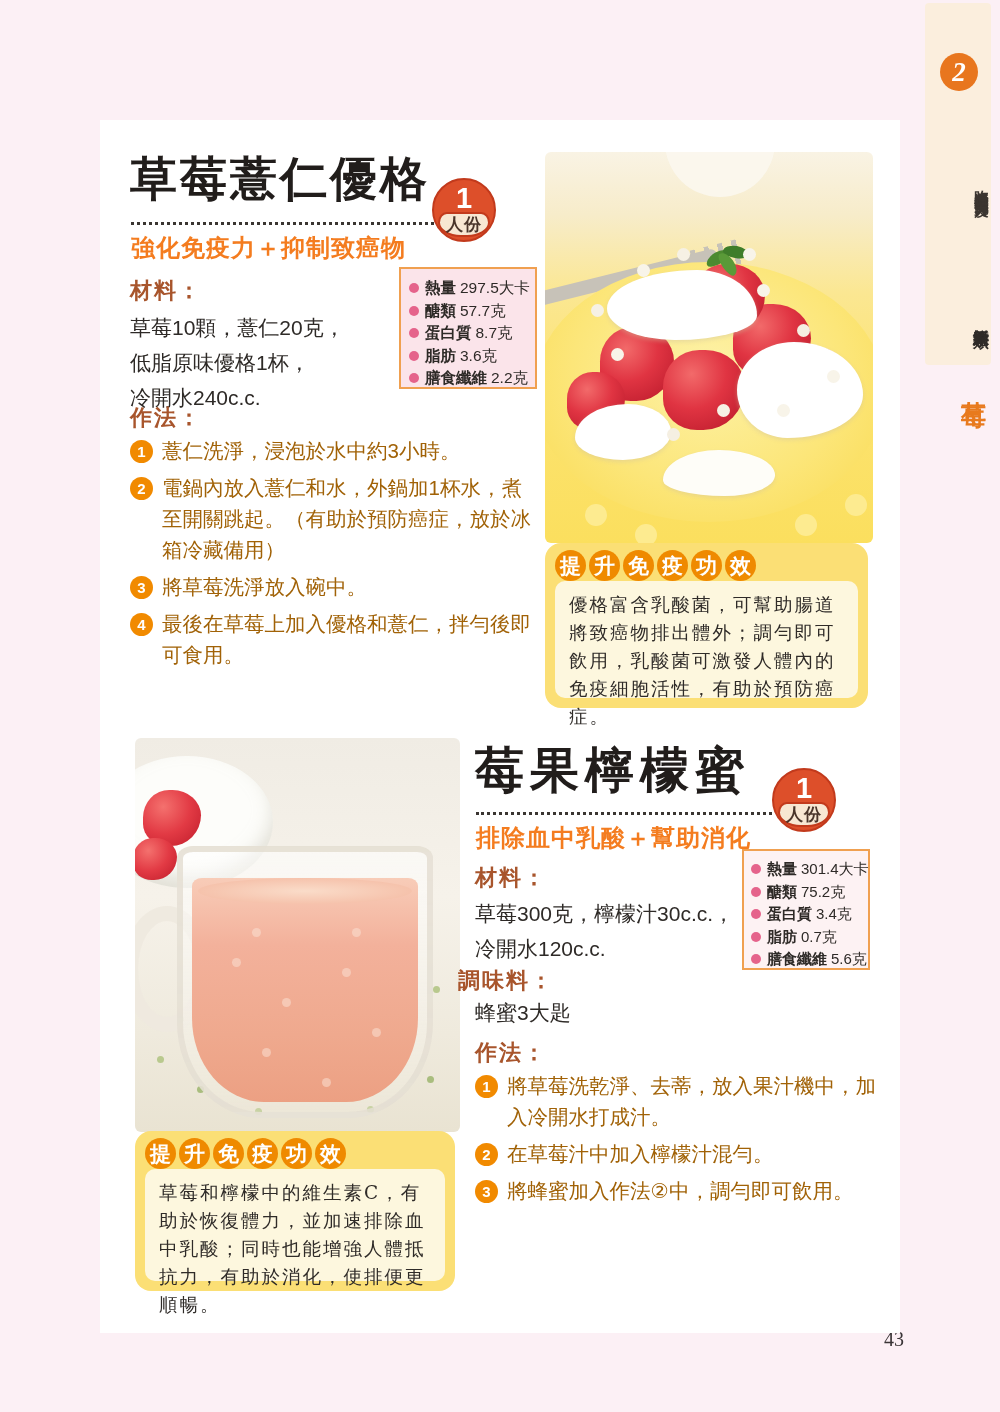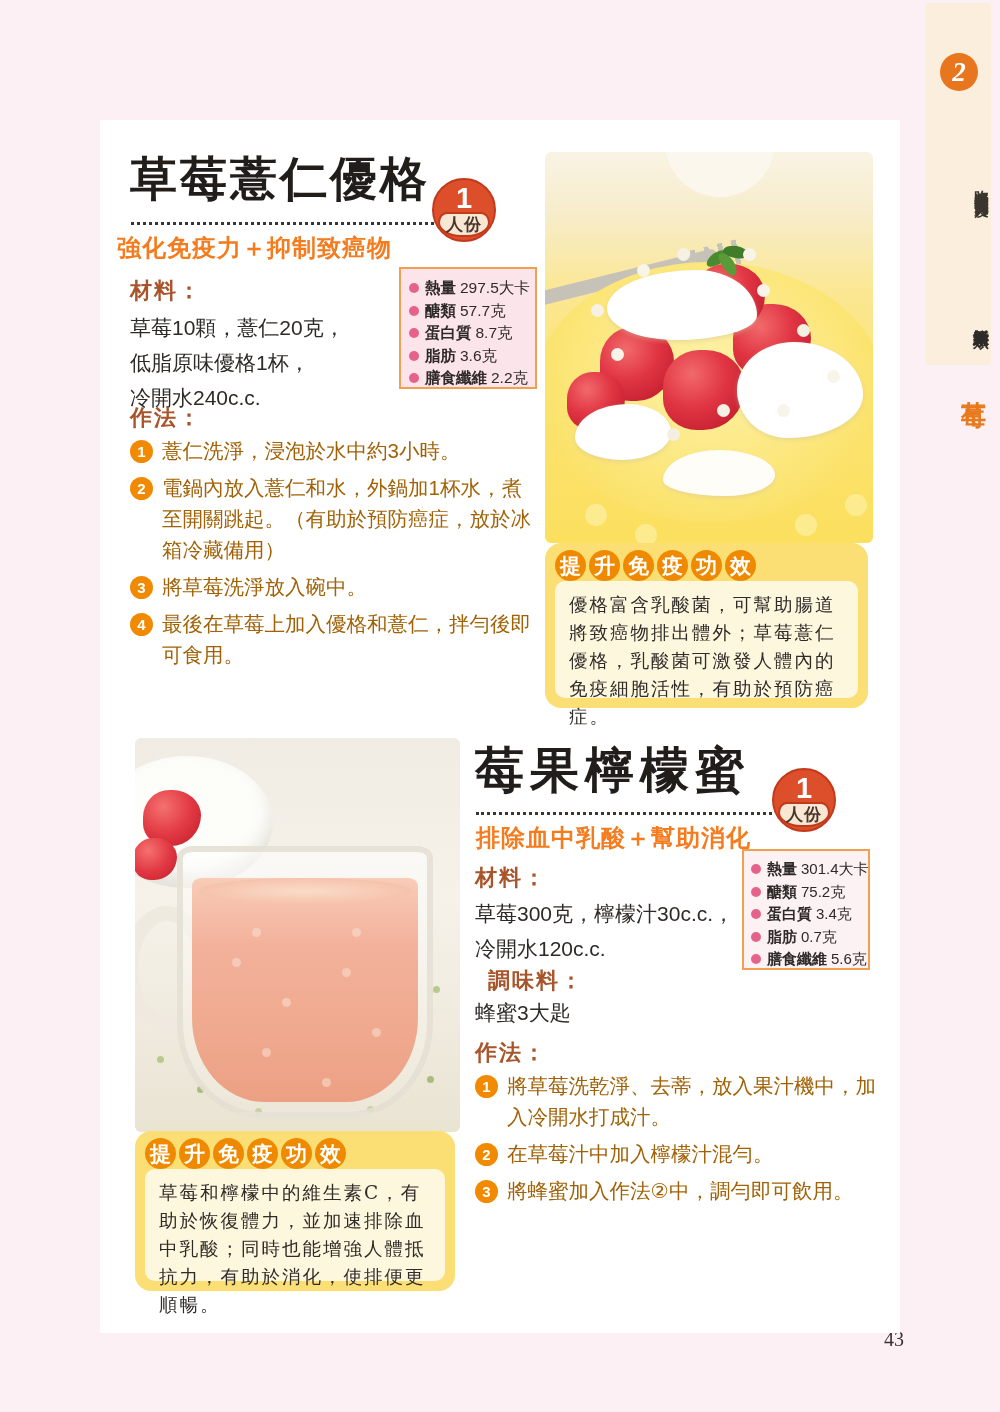--- a/index.html
+++ b/index.html
@@ -135,21 +135,21 @@
   <div class="v-text side-part-title">吃這些營養食物就能提升免疫力</div>
   <div class="v-text side-section-title">新鮮水果類</div>
 </div>
 <div class="side-category">草莓</div>
 <div class="page-number">43</div>
 
 <div class="card">
 
   <div class="r-title" style="left:30px;top:28px;">草莓薏仁優格</div>
   <div class="dotted" style="left:31px;top:102px;width:303px;"></div>
-  <div class="r-subtitle" style="left:17px;top:112px;">強化免疫力＋抑制致癌物</div>
+  <div class="r-subtitle" style="left:31px;top:112px;">強化免疫力＋抑制致癌物</div>
 
   <div class="serving-badge" style="left:332px;top:58px;">
     <div class="serving-count">1</div>
     <div class="serving-unit">人份</div>
   </div>
 
   <div class="sec-label" style="left:30px;top:156px;">材料：</div>
   <div class="ing" style="left:30px;top:190px;">
     <div>草莓10顆，薏仁20克，</div>
     <div>低脂原味優格1杯，</div>
@@ -229,21 +229,21 @@
   <div class="benefit" style="left:445px;top:423px;width:323px;height:165px;">
     <div class="benefit-inner"></div>
     <div class="benefit-badges">
       <span class="b-circle">提</span>
       <span class="b-circle">升</span>
       <span class="b-circle">免</span>
       <span class="b-circle">疫</span>
       <span class="b-circle">功</span>
       <span class="b-circle">效</span>
     </div>
-    <div class="benefit-text">優格富含乳酸菌，可幫助腸道將致癌物排出體外；草莓薏仁優格，乳酸菌可激發人體內的免疫細胞活性，有助於預防癌症。</div>
+    <div class="benefit-text">優格富含乳酸菌，可幫助腸道將致癌物排出體外；調勻即可飲用，乳酸菌可激發人體內的免疫細胞活性，有助於預防癌症。</div>
   </div>
 
   <div class="photo photo2">
     <div class="p2-specks"></div>
     <div class="p2-bowl"></div>
     <div class="p2-berry p2b1"></div>
     <div class="p2-berry p2b2"></div>
     <div class="p2-handle"></div>
     <div class="p2-glass">
       <div class="p2-smoothie">
@@ -289,21 +289,21 @@
         <span class="nut-label">脂肪</span>
         <span>0.7克</span>
       </div>
     <div class="nut-item" style="font-size:15px;">
         <span class="nut-bullet"></span>
         <span class="nut-label">膳食纖維</span>
         <span>5.6克</span>
       </div>
   </div>
 
-  <div class="sec-label" style="left:388px;top:846px;text-align:right;">調味料：</div>
+  <div class="sec-label" style="left:358px;top:846px;text-align:right;">調味料：</div>
   <div class="plain-text" style="left:375px;top:879px;">蜂蜜3大匙</div>
 
   <div class="sec-label" style="left:375px;top:918px;">作法：</div>
   <div class="steps" style="left:375px;top:950px;width:408px;">
     <div class="step">
         <span class="step-num">1</span>
         <span class="step-text">將草莓洗乾淨、去蒂，放入果汁機中，加入冷開水打成汁。</span>
       </div>
     <div class="step">
         <span class="step-num">2</span>

